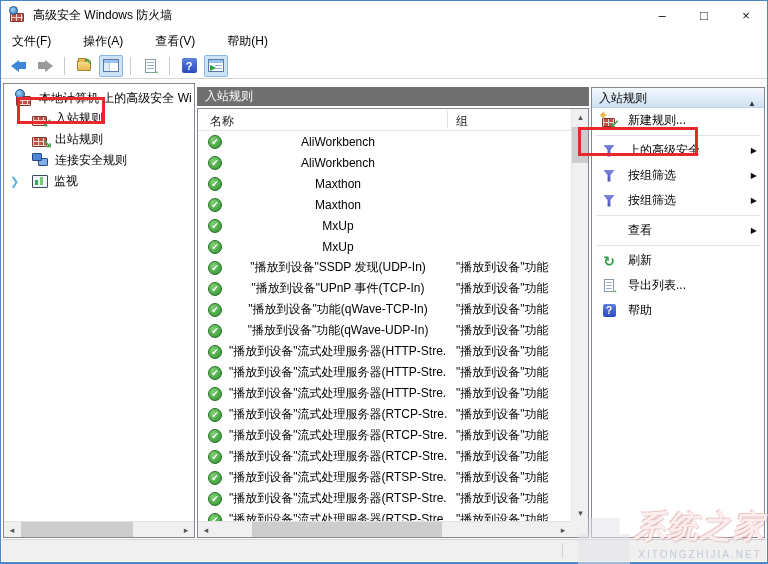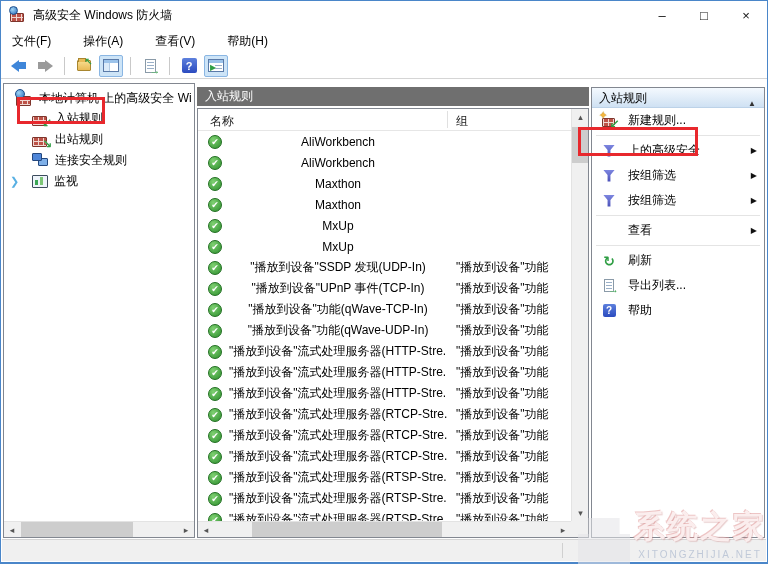--- a/index.html
+++ b/index.html
@@ -122,21 +122,21 @@
   
   .red-box { position:absolute; border:3px solid #e8282d; z-index:40; }
   .red-box.tree { left:17px; top:97px; width:88px; height:27px; }
   .red-box.action { left:578px; top:127px; width:120px; height:29px; }
 
   
   .watermark { position:absolute; right:2px; bottom:0; z-index:50; display:flex; align-items:flex-end; pointer-events:none; }
   .wm-logo { width:52px; height:46px; margin-right:4px; background:rgba(228,228,232,0.55);
      clip-path:polygon(20% 0,80% 0,80% 35%,100% 35%,100% 100%,0 100%,0 35%,20% 35%); }
   .wm-col { text-align:center; }
-  .wm-text { font-size:31px; font-weight:bold; color:rgba(252,240,240,0.95);
+  .wm-text { font-size:31px; font-weight:bold; font-style:italic; color:rgba(252,240,240,0.95);
      text-shadow:-1px -1px 0 rgba(222,150,150,0.55), 1px 1px 1px rgba(205,145,145,0.45); letter-spacing:2px; }
   .wm-sub { font-size:10px; font-weight:normal; letter-spacing:2px; color:rgba(160,175,200,0.6); margin:1px 0 4px; }
 </style>
 </head>
 <body>
 
 <div class="window">
 
   <div class="titlebar">
     <span class="icon-fw" style="width:16px;height:15px;">

